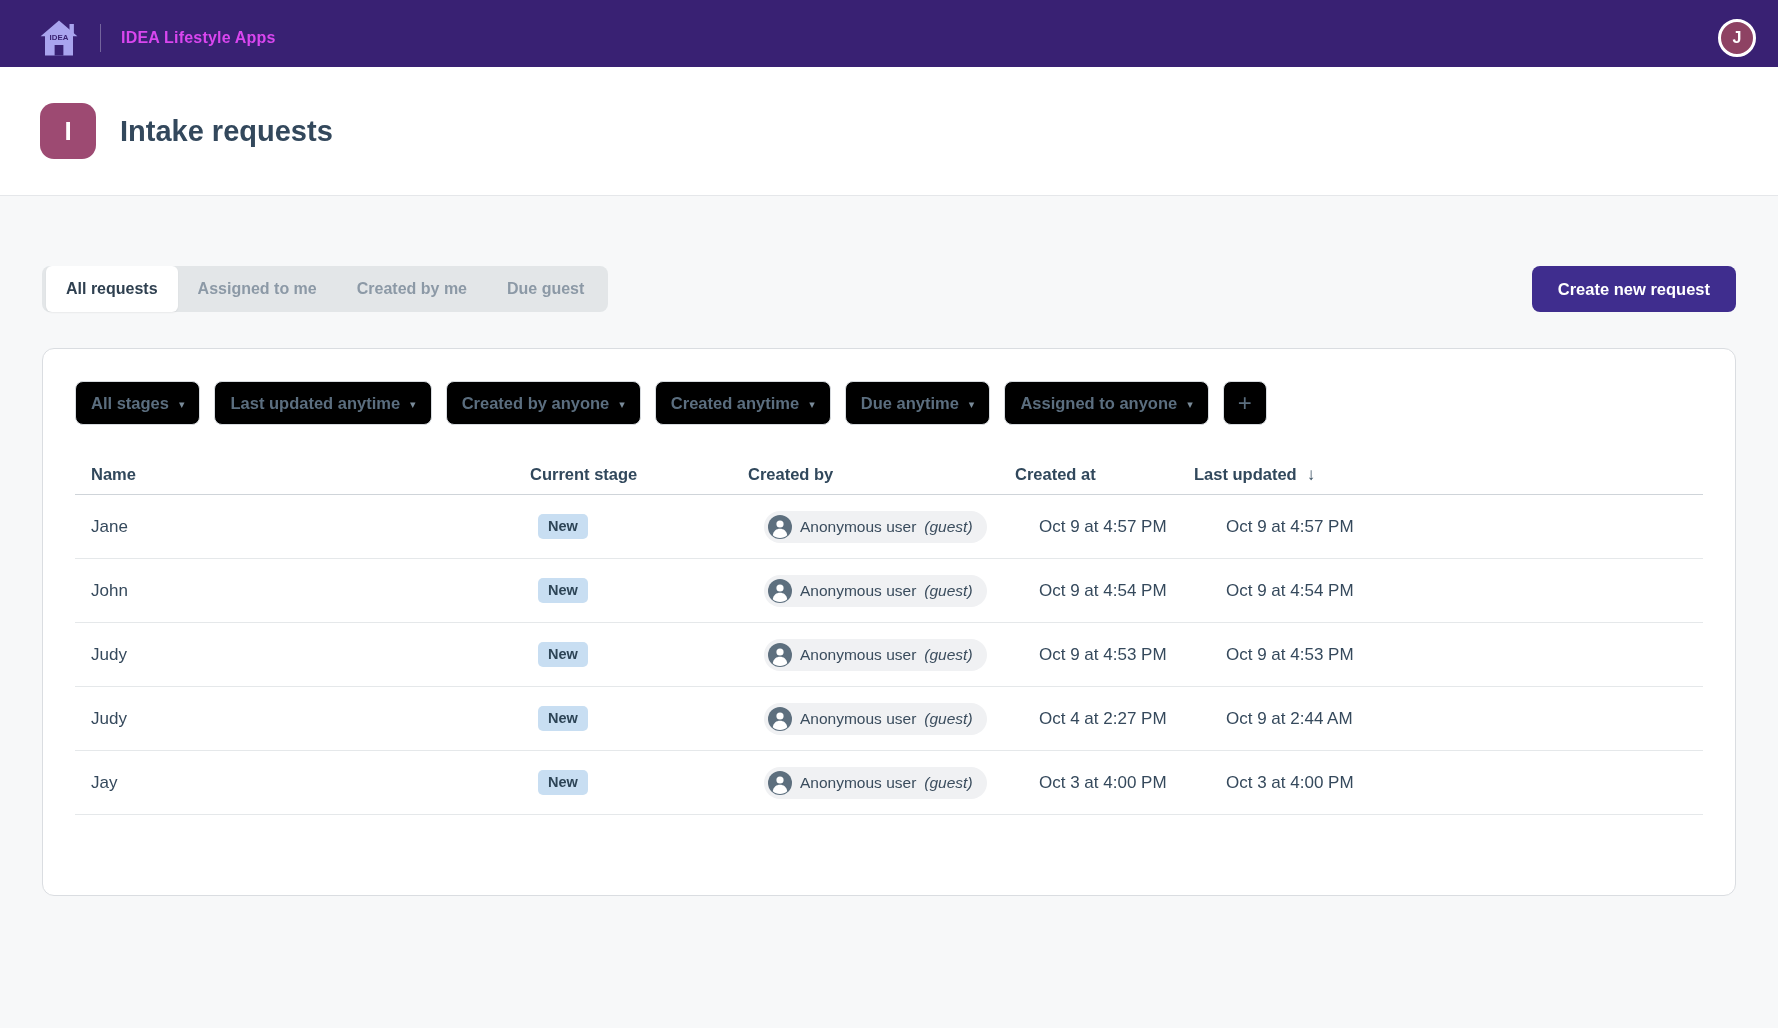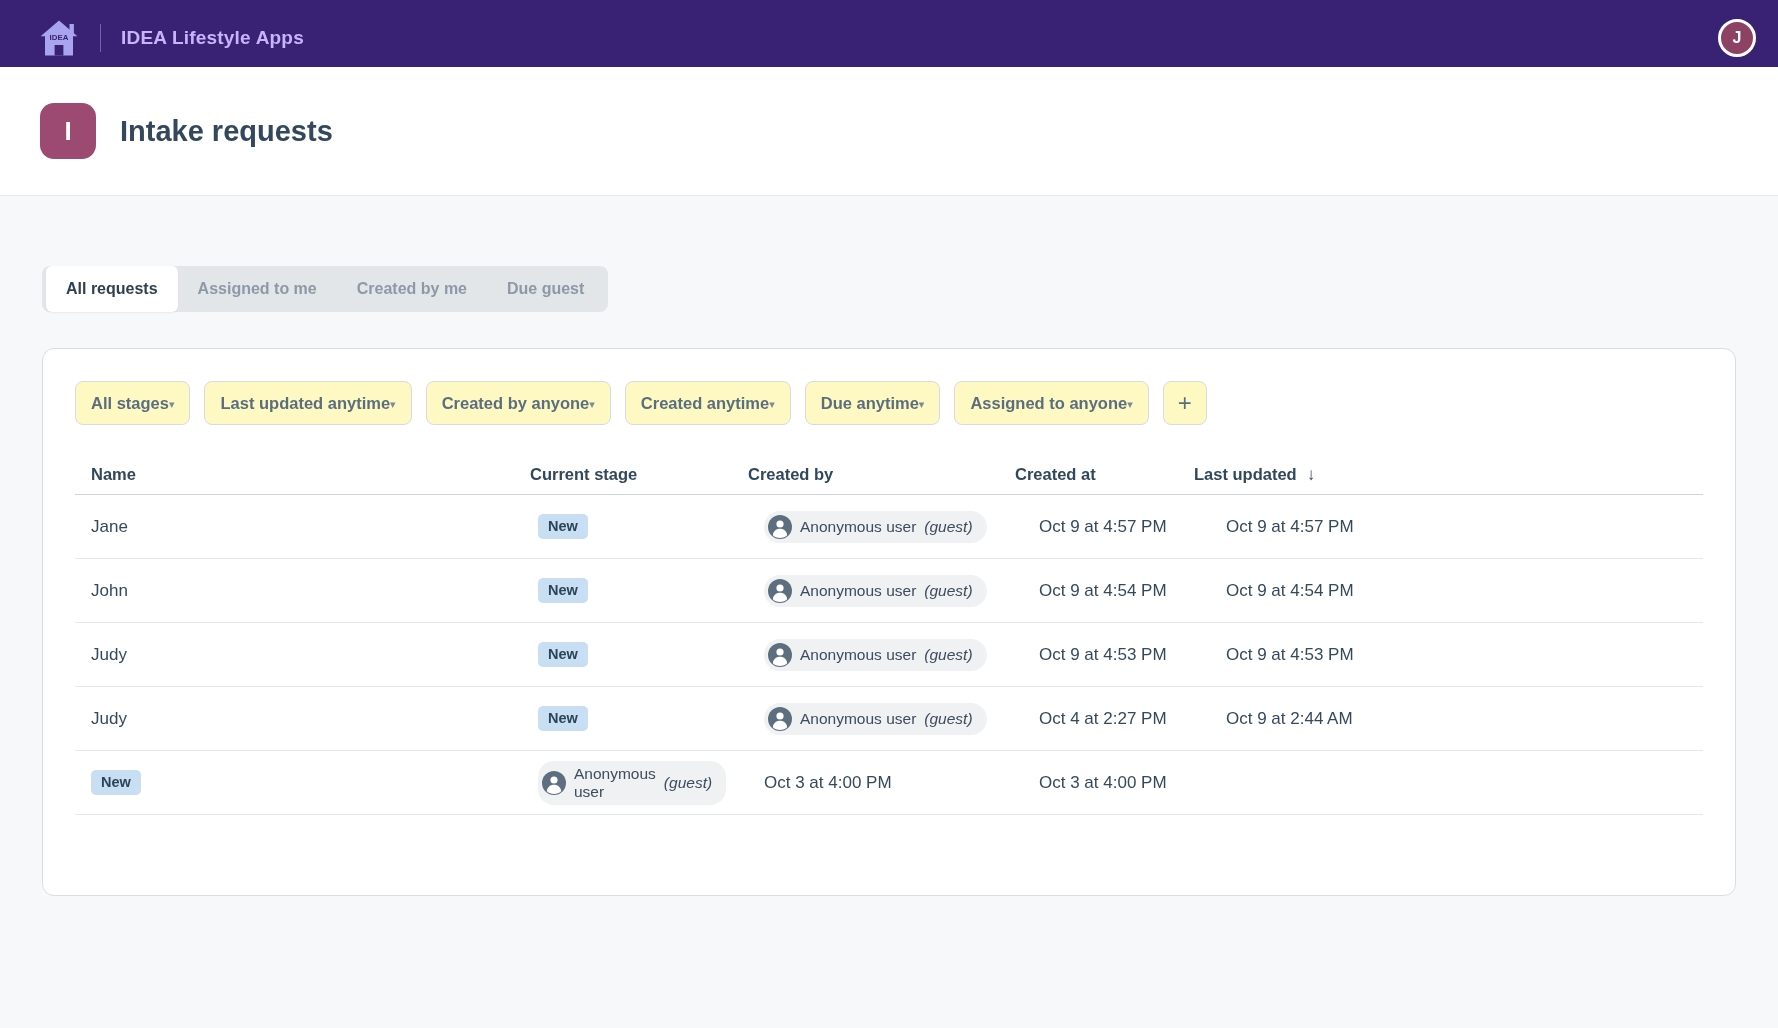--- a/index.html
+++ b/index.html
@@ -29,21 +29,21 @@
   }
   
   .navbar{
     height:67px;background:var(--c-navbar);
     display:flex;align-items:center;justify-content:space-between;
     padding:8px 22px 0 38px;
   }
   .nav-left{display:flex;align-items:center;}
   .logo{width:42px;height:42px;display:flex;align-items:center;justify-content:center;cursor:pointer;}
   .nav-divider{width:1px;height:28px;background:rgba(255,255,255,.3);margin:0 20px;}
-  .nav-title{color:#c4b5fd;font-size:19px;font-weight:700;letter-spacing:.2px;}
+  .nav-title{color:#d946ef;font-size:16px;font-weight:700;letter-spacing:.2px;}
   .avatar{
     width:38px;height:38px;border-radius:50%;
     background:var(--c-avatar);border:3px solid #fff;
     display:flex;align-items:center;justify-content:center;
     color:#fff;font-size:16px;font-weight:700;cursor:pointer;
   }
   
   .page-header{
     height:129px;background:#fff;border-bottom:1px solid #e5e7ea;
     display:flex;align-items:center;padding:0 40px;gap:24px;
@@ -76,22 +76,22 @@
   }
   
   .card{
     margin:36px 42px 0 42px;height:548px;background:#fff;
     border:1px solid var(--c-border);border-radius:12px;
     padding:32px 32px 0 32px;
   }
   .filters-row{display:flex;align-items:flex-start;justify-content:space-between;margin-bottom:30px;}
   .filters-left{display:flex;align-items:center;gap:14px;flex-wrap:nowrap;}
   .filter-pill,.add-filter,.columns-btn{
-    height:44px;background:#fef9c3;border:1px solid #d7dbdf;border-radius:8px;
-    display:inline-flex;align-items:center;gap:0;padding:0 15px;
+    height:44px;background:#000000;border:1px solid #d7dbdf;border-radius:8px;
+    display:inline-flex;align-items:center;gap:10px;padding:0 15px;
     font-family:inherit;font-size:16.5px;font-weight:600;color:var(--c-filter-text);
     cursor:pointer;white-space:nowrap;
   }
   .caret{font-size:11px;color:#7a8b99;transform:translateY(1px);}
   .add-filter{width:44px;justify-content:center;font-size:24px;font-weight:400;padding:0;}
   .columns-btn{font-weight:700;}
   
   .thead,.trow{
     display:grid;
     grid-template-columns:439px 218px 267px 179px 1fr;
@@ -142,20 +142,21 @@
 </section>
 
 <main>
   <div class="toolbar-row">
     <div class="tabs">
       <button class="tab active">All requests</button>
       <button class="tab">Assigned to me</button>
       <button class="tab">Created by me</button>
       <button class="tab">Due guest</button>
     </div>
+    <button class="create-btn">Create new request</button>
   </div>
 
   <div class="card">
     <div class="filters-row">
       <div class="filters-left">
         <button class="filter-pill">
           <span>All stages</span>
           <span class="caret">▾</span>
         </button>
         <button class="filter-pill">
@@ -278,20 +279,21 @@
         </span>
         <span class="uname">Anonymous user</span>
         <span class="uguest">(guest)</span>
       </span>
     </div>
     <div class="cell c-createdat">Oct 4 at 2:27 PM</div>
     <div class="cell c-updated">Oct 9 at 2:44 AM</div>
   </div>
 
   <div class="trow">
+    <div class="cell c-name">Jay</div>
     <div class="cell">
       <span class="badge c-stage">New</span>
     </div>
     <div class="cell">
       <span class="userpill">
         <span class="uavatar">
           <svg viewBox="0 0 24 24" width="24" height="24" aria-hidden="true">
             <circle cx="12" cy="12" r="12" fill="#5d6f7e"></circle>
             <circle cx="12" cy="9" r="3.6" fill="#ffffff"></circle>
             <path d="M4.8 20.2 C5.6 15.8 8.4 13.8 12 13.8 C15.6 13.8 18.4 15.8 19.2 20.2 C17.3 22 14.8 23 12 23 C9.2 23 6.7 22 4.8 20.2 Z" fill="#ffffff"></path>

